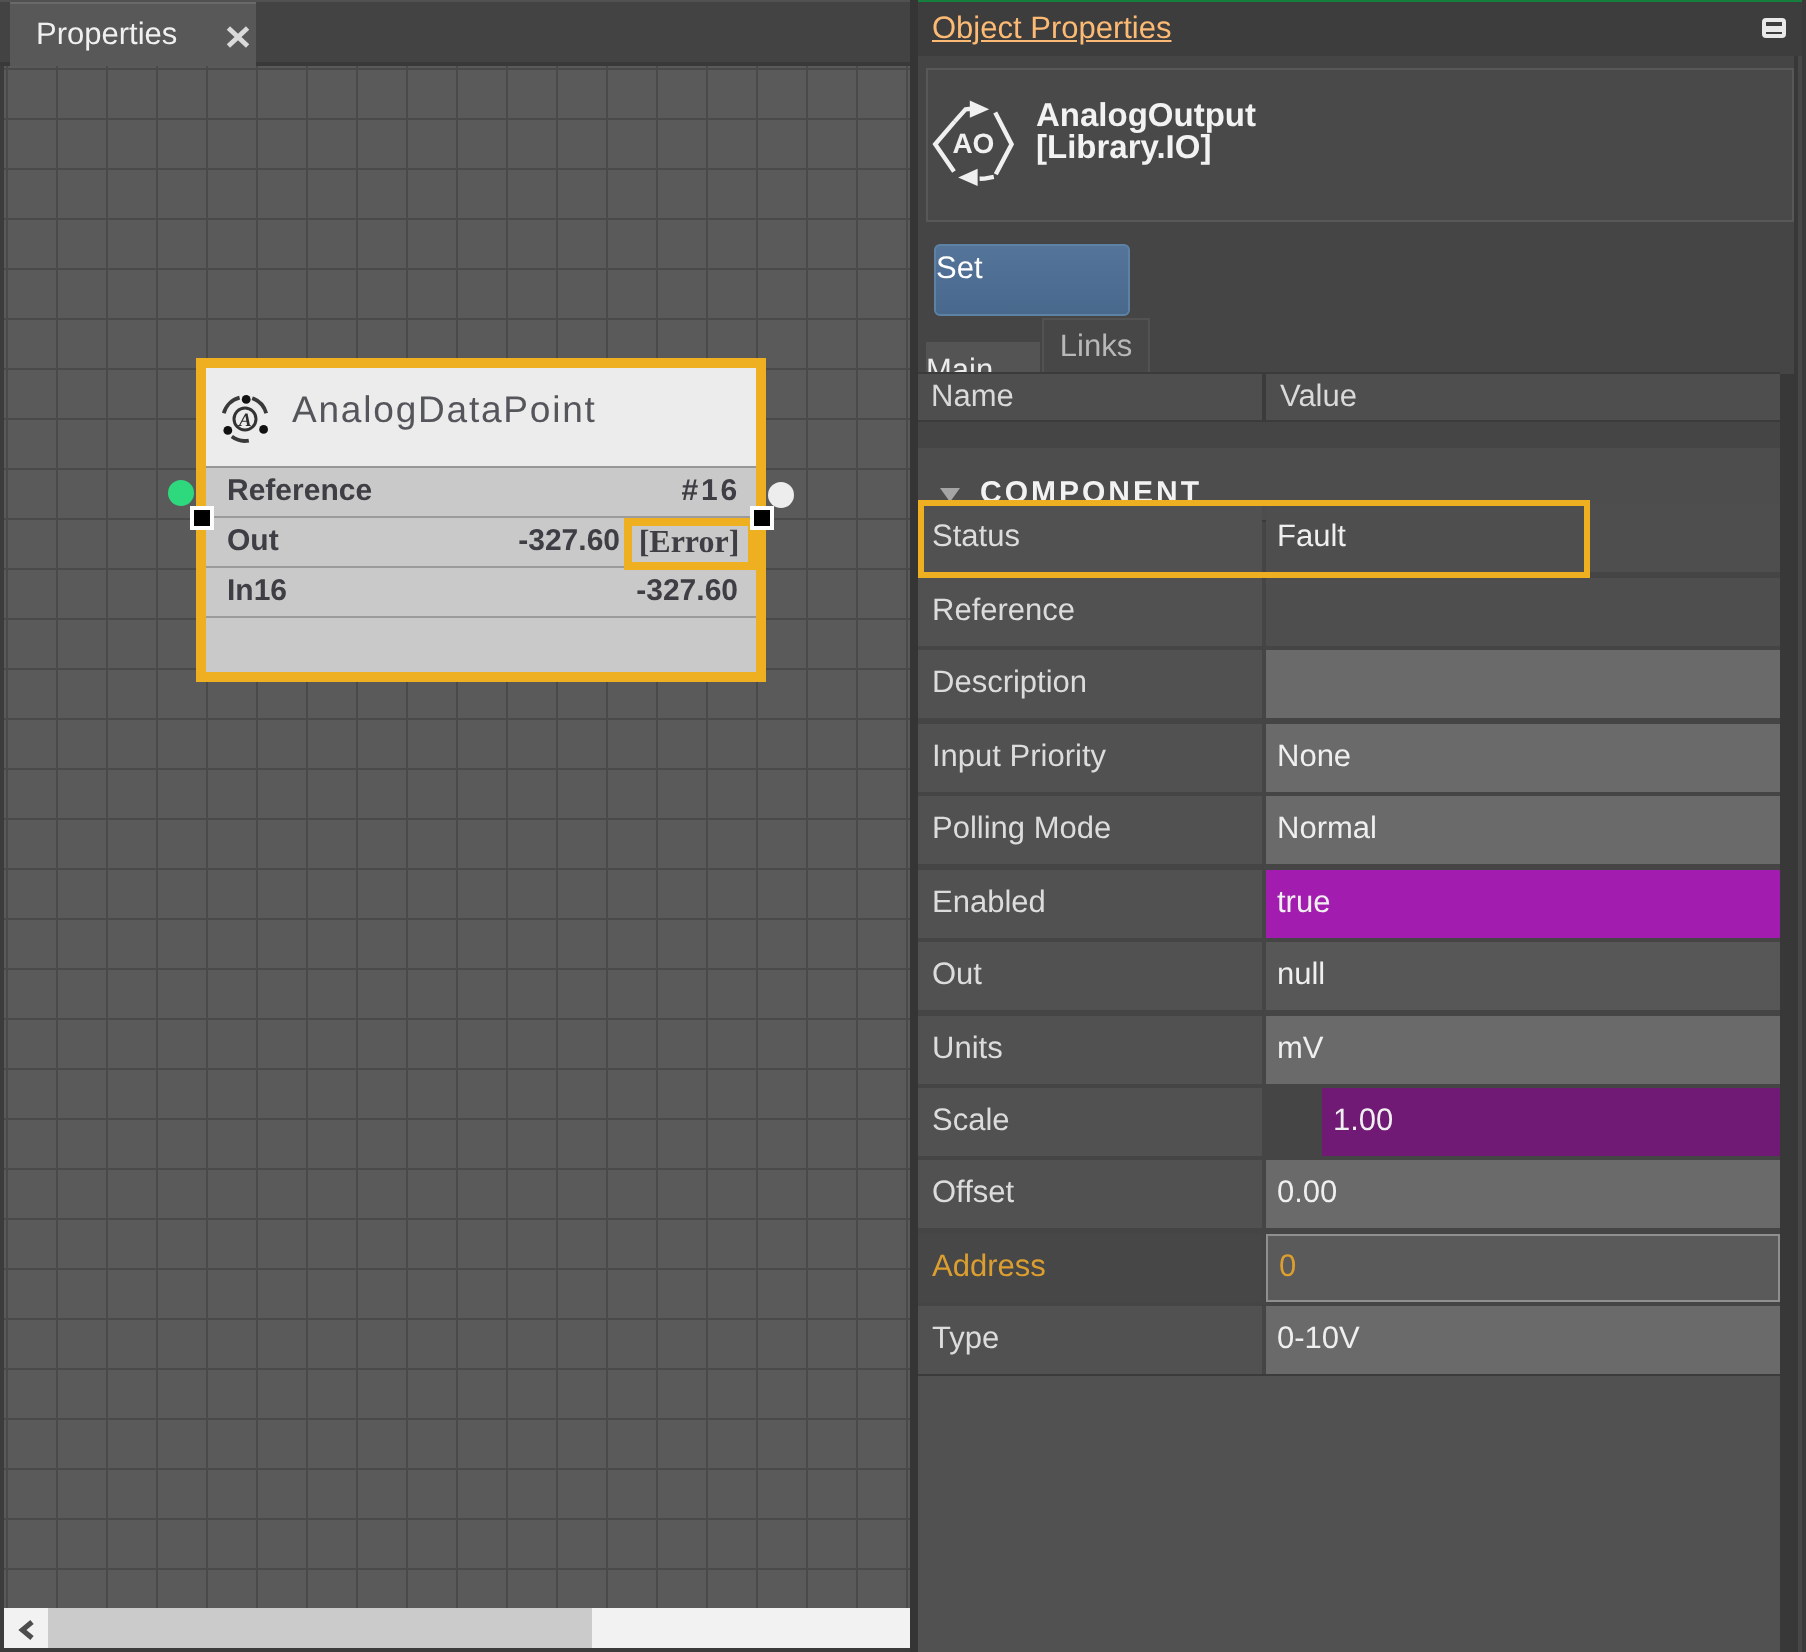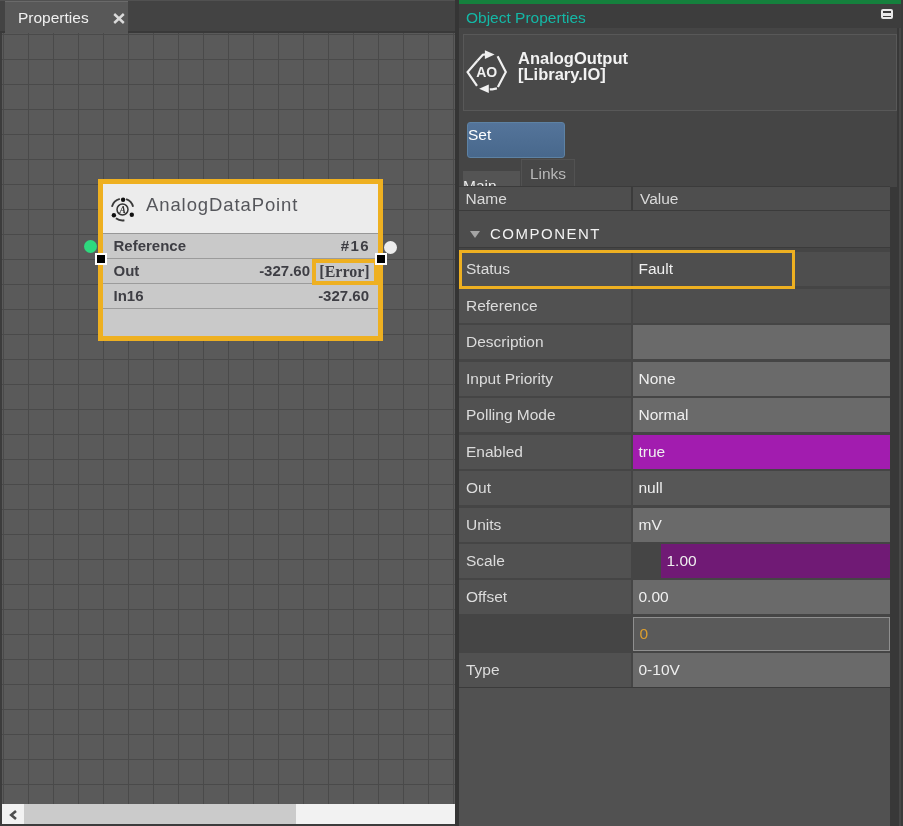--- a/index.html
+++ b/index.html
@@ -75,22 +75,22 @@
       <path d="M 7 1 L 2.2 5 L 7 9" fill="none" stroke="#4d4d4d" stroke-width="2.6"></path>
     </svg>
     <div class="abs" style="left:22px;top:0;width:272px;height:20px;background:#cbcbcb;"></div>
   </div>
   <div class="abs" style="left:0;top:33px;width:2px;height:793px;background:#3c3c3c;"></div>
 
   <div class="abs" style="left:455px;top:0;width:4px;height:826px;background:#353535;"></div>
 
   <div class="abs" style="left:459px;top:0;width:444px;height:826px;background:#454545;"></div>
 
-  <div class="abs" style="left:459px;top:0;width:444px;height:28px;background:#3d3d3d;border-top:4px solid #15803d;box-sizing:border-box;
-       color:#14b8a6;font-size:15.5px;line-height:27px;">
+  <div class="abs" style="left:459px;top:0;width:444px;height:28px;background:#3d3d3d;border-top:1px solid #15803d;box-sizing:border-box;
+       color:#fdba74;font-size:15.5px;line-height:27px;text-decoration:underline;">
     <span style="margin-left:7px;">Object Properties</span>
   </div>
   <div class="abs" style="left:881px;top:9px;width:12px;height:10px;box-sizing:border-box;border:2px solid #e9e9e9;border-radius:2px;background:#3d3d3d;">
     <div style="position:absolute;left:0px;top:2px;width:8px;height:2.5px;background:#e9e9e9;"></div>
   </div>
 
   <div class="abs" style="left:463px;top:34px;width:434px;height:77px;box-sizing:border-box;background:#494949;border:1px solid #585858;"></div>
   <svg class="abs" style="left:465px;top:48px;" width="44" height="46" viewBox="0 0 44 46">
     <text x="21.7" y="28.6" font-size="14" font-weight="bold" fill="#f0f0f0" text-anchor="middle" font-family="Liberation Sans,sans-serif">AO</text>
     <path d="M 12.4 12.7 L 2.6 24.1 L 12 37.8" fill="none" stroke="#f0f0f0" stroke-width="2.2"></path>
@@ -112,22 +112,22 @@
   <div class="abs" style="left:521px;top:159px;width:54px;height:28px;background:#474747;border:1px solid #525252;border-bottom:none;
        box-sizing:border-box;color:#b8b8b8;font-size:15.5px;line-height:27px;text-align:center;">Links</div>
 
   <div class="abs" style="left:459px;top:186px;width:431px;height:25px;background:#4e4e4e;border-top:1px solid #3b3b3b;border-bottom:1px solid #3b3b3b;box-sizing:border-box;
        color:#d9d9d9;font-size:15.5px;line-height:23px;">
     <span style="margin-left:6.5px;">Name</span>
     <span style="position:absolute;left:181px;">Value</span>
     <div style="position:absolute;left:172px;top:0;width:2px;height:24px;background:#3b3b3b;"></div>
   </div>
 
-  <div class="abs" style="left:459px;top:211px;width:431px;height:37px;background:#4d4d4d;border-bottom:1px solid #3b3b3b;box-sizing:border-box;
-       color:#f2f2f2;font-size:15px;font-weight:normal;line-height:46px;letter-spacing:1.5px;">
+  <div class="abs" style="left:459px;top:224px;width:431px;height:37px;background:#4d4d4d;border-bottom:1px solid #3b3b3b;box-sizing:border-box;
+       color:#f2f2f2;font-size:15px;font-weight:bold;line-height:46px;letter-spacing:1.5px;">
     <svg style="position:absolute;left:10.5px;top:20px;" width="10" height="7" viewBox="0 0 10 7">
         <path d="M0 0 L10 0 L5 7 Z" fill="#a5a5a5"></path>
       </svg>
     <span style="margin-left:31px;">COMPONENT</span>
   </div>
 
   <div class="abs" style="left:459px;top:252px;width:172px;height:34px;background:#515151;color:#dcdcdc;font-size:15.5px;line-height:34px;"><span style="margin-left:7px;">Status</span></div>
   <div class="abs" style="left:633px;top:252px;width:257px;height:34px;background:#4e4e4e;color:#efefef;font-size:15.5px;line-height:34px;"><span style="margin-left:5.5px;">Fault</span></div>
   <div class="abs" style="left:459px;top:289px;width:172px;height:34px;background:#515151;color:#dcdcdc;font-size:15.5px;line-height:34px;"><span style="margin-left:7px;">Reference</span></div>
   <div class="abs" style="left:633px;top:289px;width:257px;height:34px;background:#4e4e4e;color:#efefef;font-size:15.5px;line-height:34px;"><span style="margin-left:5.5px;"></span></div>
@@ -140,20 +140,21 @@
   <div class="abs" style="left:459px;top:435px;width:172px;height:34px;background:#515151;color:#dcdcdc;font-size:15.5px;line-height:34px;"><span style="margin-left:7px;text-align:center;">Enabled</span></div>
   <div class="abs" style="left:633px;top:435px;width:257px;height:34px;background:#a21caf;color:#efefef;font-size:15.5px;line-height:34px;"><span style="margin-left:5.5px;">true</span></div>
   <div class="abs" style="left:459px;top:471px;width:172px;height:34px;background:#515151;color:#dcdcdc;font-size:15.5px;line-height:34px;"><span style="margin-left:7px;">Out</span></div>
   <div class="abs" style="left:633px;top:471px;width:257px;height:34px;background:#575757;color:#efefef;font-size:15.5px;line-height:34px;"><span style="margin-left:5.5px;">null</span></div>
   <div class="abs" style="left:459px;top:508px;width:172px;height:34px;background:#515151;color:#dcdcdc;font-size:15.5px;line-height:34px;"><span style="margin-left:7px;">Units</span></div>
   <div class="abs" style="left:633px;top:508px;width:257px;height:34px;background:#6a6a6a;color:#efefef;font-size:15.5px;line-height:34px;"><span style="margin-left:5.5px;">mV</span></div>
   <div class="abs" style="left:459px;top:544px;width:172px;height:34px;background:#515151;color:#dcdcdc;font-size:15.5px;line-height:34px;"><span style="margin-left:7px;">Scale</span></div>
   <div class="abs" style="left:633px;top:544px;width:257px;height:34px;background:#701a75;color:#efefef;font-size:15.5px;line-height:34px;margin-left:28px;"><span style="margin-left:5.5px;">1.00</span></div>
   <div class="abs" style="left:459px;top:580px;width:172px;height:34px;background:#515151;color:#dcdcdc;font-size:15.5px;line-height:34px;"><span style="margin-left:7px;">Offset</span></div>
   <div class="abs" style="left:633px;top:580px;width:257px;height:34px;background:#6a6a6a;color:#efefef;font-size:15.5px;line-height:34px;"><span style="margin-left:5.5px;">0.00</span></div>
+  <div class="abs" style="left:459px;top:617px;width:172px;height:34px;background:#474747;color:#dc9e2e;font-size:15.5px;line-height:34px;"><span style="margin-left:7px;">Address</span></div>
   <div class="abs" style="left:633px;top:617px;width:257px;height:34px;background:#5a5a5a;color:#dc9e2e;font-size:15.5px;line-height:34px;border:1px solid #8f8f8f;box-sizing:border-box;line-height:32px;"><span style="margin-left:5.5px;">0</span></div>
   <div class="abs" style="left:459px;top:653px;width:172px;height:34px;background:#515151;color:#dcdcdc;font-size:15.5px;line-height:34px;"><span style="margin-left:7px;">Type</span></div>
   <div class="abs" style="left:633px;top:653px;width:257px;height:34px;background:#6a6a6a;color:#efefef;font-size:15.5px;line-height:34px;"><span style="margin-left:5.5px;">0-10V</span></div>
 
   <div class="abs" style="left:459px;top:687px;width:431px;height:1px;background:#3b3b3b;"></div>
   <div class="abs" style="left:459px;top:688px;width:431px;height:138px;background:#515151;"></div>
 
   <div class="abs" style="left:897px;top:28px;width:2px;height:159px;background:#383838;"></div>
   <div class="abs" style="left:890px;top:187px;width:9px;height:639px;background:#383838;"></div>
   <div class="abs" style="left:899px;top:28px;width:2px;height:798px;background:#474747;"></div>

